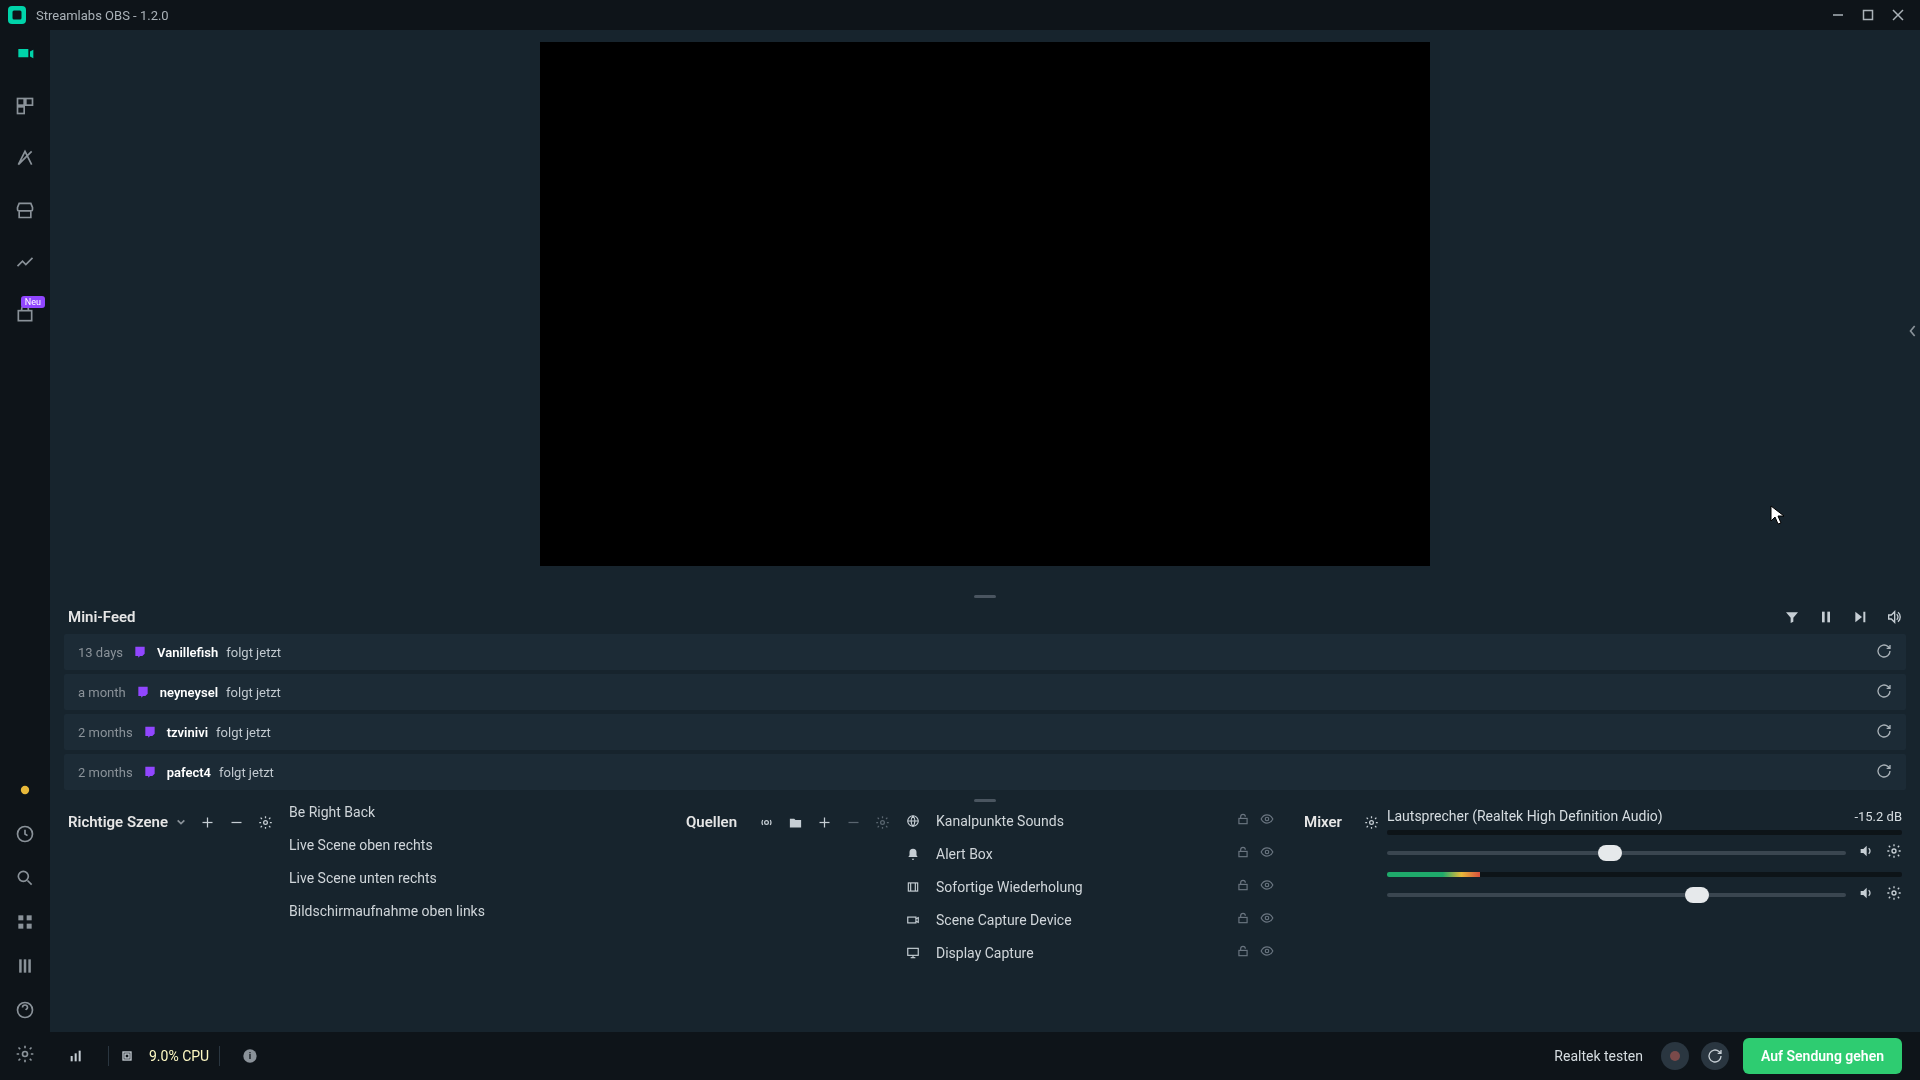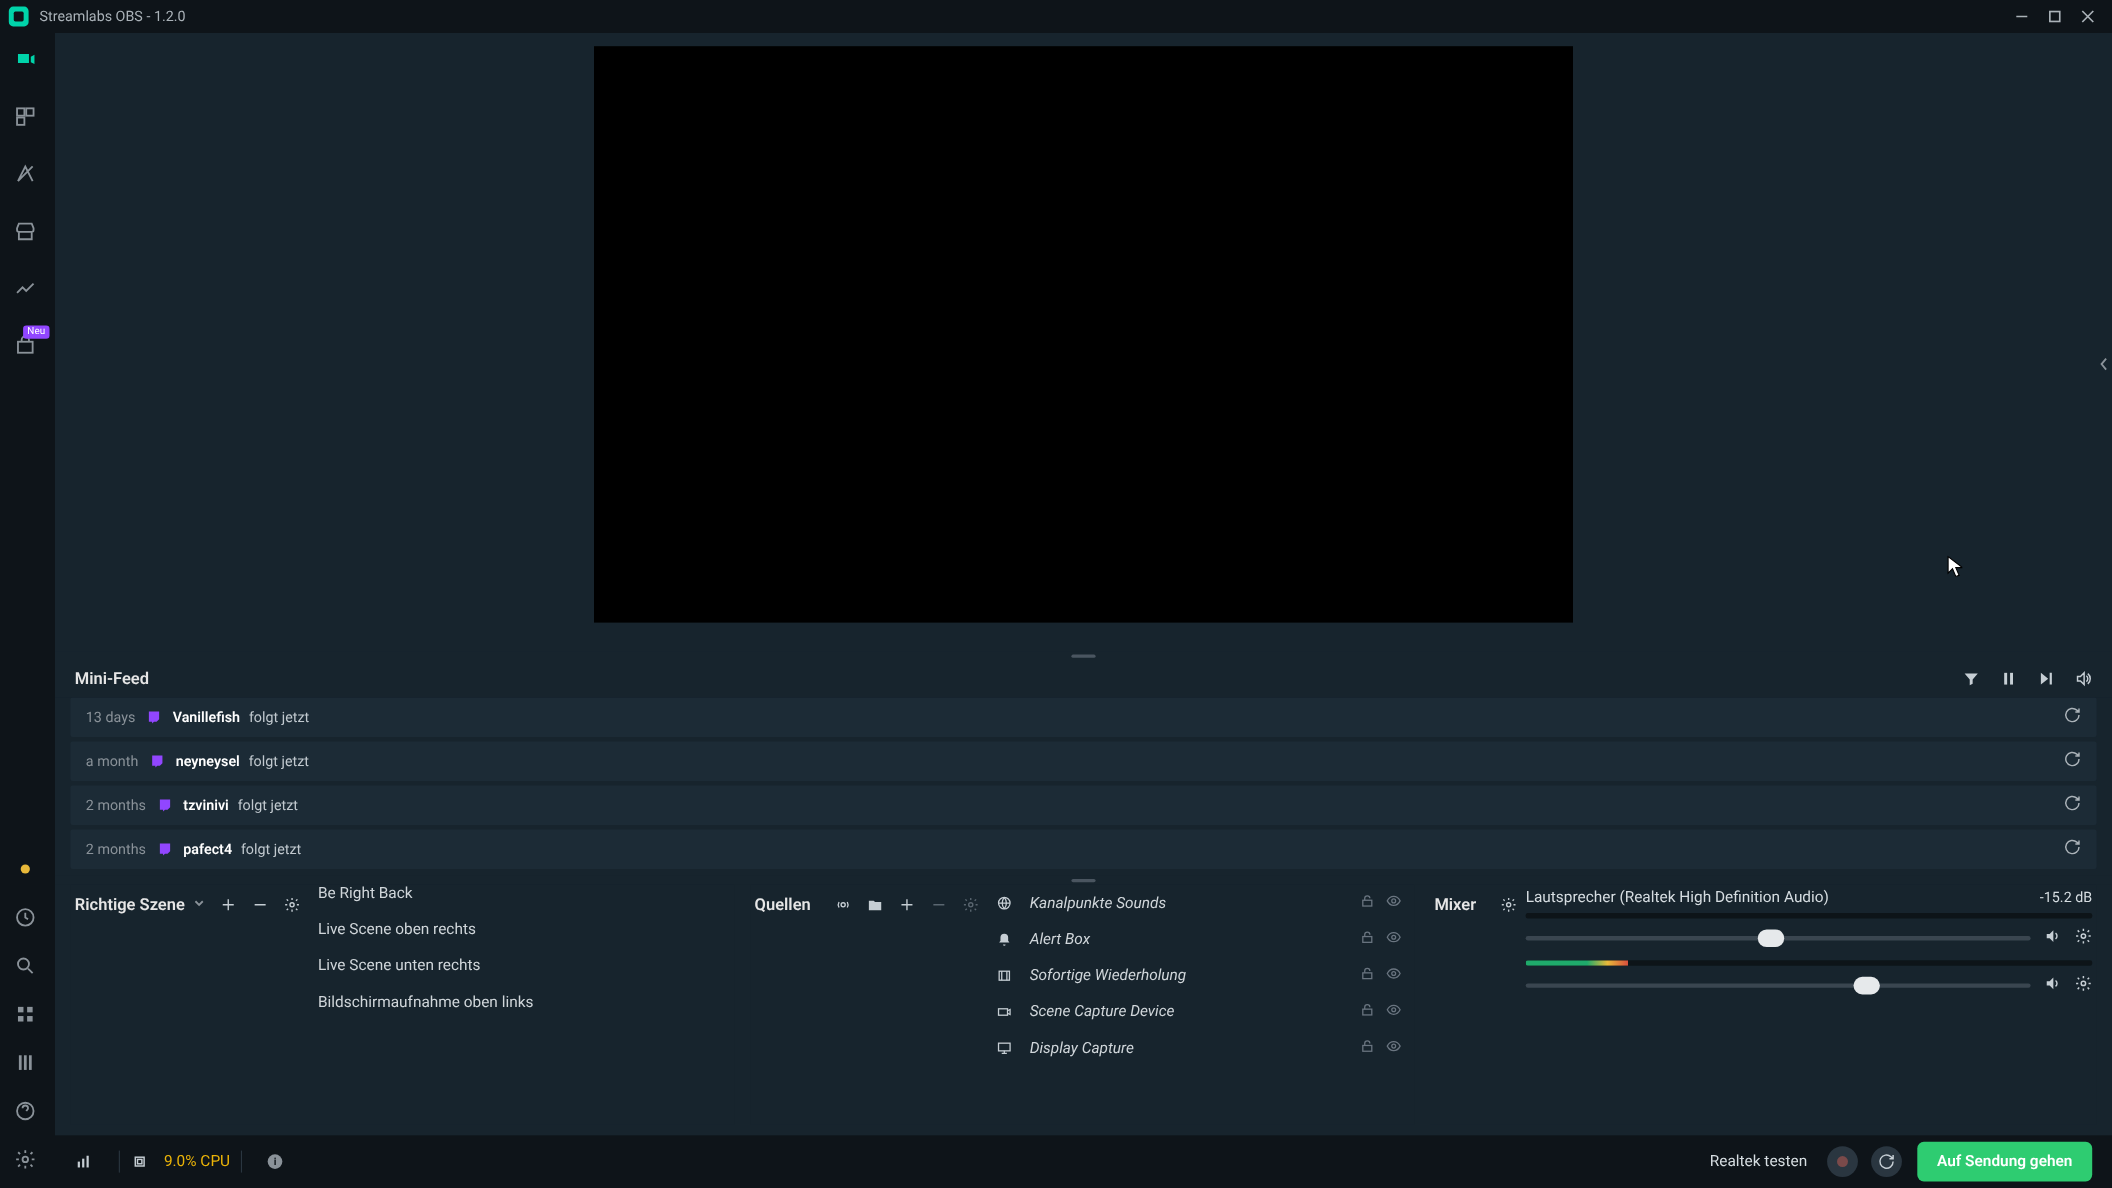--- a/index.html
+++ b/index.html
@@ -4,21 +4,21 @@
 <style>
 *{margin:0;padding:0;box-sizing:border-box;font-family:-apple-system,BlinkMacSystemFont,"Segoe UI",Roboto,sans-serif;}
 html,body{width:1920px;height:1080px;background:#0e1419;color:#e6e6e6;overflow:hidden;font-size:14px;}
 .titlebar{height:30px;background:#0e1419;display:flex;align-items:center;padding:0 8px;}
 .titlebar .logo{width:18px;height:18px;background:#00d4aa;border-radius:4px;margin-right:10px;display:flex;align-items:center;justify-content:center;}
 .titlebar .title{color:#aab2b8;font-size:13px;flex:1;}
 .titlebar .winbtn{width:28px;height:28px;display:flex;align-items:center;justify-content:center;color:#aab2b8;margin-left:2px;}
 .titlebar .winbtn svg{width:12px;height:12px;}
 .body-row{display:flex;height:1050px;}
 .sidenav{width:50px;background:#0e1419;display:flex;flex-direction:column;align-items:center;padding-top:12px;gap:28px;position:relative;}
-.sidenav .nav-icon{width:24px;height:24px;display:flex;align-items:center;justify-content:flex-start;color:#8a9299;}
+.sidenav .nav-icon{width:24px;height:24px;display:flex;align-items:center;justify-content:center;color:#8a9299;}
 .sidenav .nav-icon.active{color:#00d4aa;}
 .sidenav .nav-icon svg{width:20px;height:20px;}
 .sidenav .badge{position:absolute;background:#9146ff;color:#fff;font-size:9px;padding:1px 4px;border-radius:3px;top:-6px;right:-8px;}
 .sidenav .spacer{flex:1;}
 .sidenav .bottom-icons{display:flex;flex-direction:column;align-items:center;gap:20px;padding-bottom:14px;}
 .main{flex:1;display:flex;flex-direction:column;background:#17242d;position:relative;}
 .preview-wrap{height:562px;background:#17242d;padding:12px 12px 10px 12px;position:relative;}
 .preview-canvas{background:#000;height:524px;width:890px;margin:0 auto;}
 .preview-collapse{position:absolute;right:0;top:50%;width:14px;height:40px;display:flex;align-items:center;justify-content:center;color:#8a9299;}
 .drag-handle{height:8px;display:flex;align-items:center;justify-content:center;}
@@ -45,40 +45,40 @@
 .panel-header .chev{color:#8a9299;}
 .panel-header .spacer{flex:1;}
 .panel-header .ph-icon{margin-left:14px;color:#c6ced4;display:flex;align-items:center;}
 .panel-header .ph-icon.dim{color:#5a6670;}
 .panel-header .ph-icon svg{width:15px;height:15px;}
 .scene-list,.source-list{flex:1;overflow:hidden;}
 .scene-item{height:33px;display:flex;align-items:flex-start;padding:0 12px;font-size:14px;color:#d0d6da;}
 .source-item{height:33px;display:flex;align-items:center;padding:0 12px;font-size:14px;color:#d0d6da;}
 .source-item .src-icon{width:16px;margin-right:14px;color:#c6ced4;display:flex;}
 .source-item .src-icon svg{width:14px;height:14px;}
-.source-item .src-label{flex:1;font-style:italic;}
+.source-item .src-label{flex:1;}
 .source-item .src-tool{margin-left:10px;color:#6a7580;}
 .source-item .src-tool svg{width:14px;height:14px;}
 .mixer-list{flex:1;padding:4px 0;}
 .mixer-channel{margin-bottom:10px;}
 .mixer-channel .row1{display:flex;align-items:center;font-size:14px;color:#d6dde1;padding:0 4px;}
 .mixer-channel .row1 .name{flex:1;}
 .mixer-channel .row1 .db{font-size:13px;}
 .mixer-channel .meter{height:5px;background:#0d1418;margin:6px 4px 8px 4px;position:relative;border-radius:2px;overflow:hidden;}
 .mixer-channel .meter .fill{position:absolute;left:0;top:0;bottom:0;background:linear-gradient(90deg,#1faa6b 0%,#1faa6b 60%,#e8b93a 80%,#d94f3d 100%);}
 .mixer-channel .slider-row{display:flex;align-items:center;gap:12px;padding:0 4px;}
 .mixer-channel .slider{flex:1;height:4px;background:#3a4650;border-radius:2px;position:relative;}
 .mixer-channel .slider .thumb{position:absolute;top:-6px;width:24px;height:16px;background:#e6e9eb;border-radius:8px;}
 .mixer-channel .sicon{color:#c6ced4;}
 .mixer-channel .sicon svg{width:16px;height:16px;}
 .footer{height:48px;background:#0e1419;display:flex;align-items:center;padding:0 18px;}
 .footer .f-icon{color:#c6ced4;margin-right:14px;display:flex;align-items:center;}
 .footer .f-icon svg{width:16px;height:16px;}
 .footer .divider{width:1px;height:20px;background:#2a3640;margin:0 10px;}
-.footer .cpu{color:#eab308;font-size:14px;}
+.footer .cpu{color:#fef9c3;font-size:14px;}
 .footer .info{margin-left:12px;color:#8a9299;}
 .footer .spacer{flex:1;}
 .footer .widgets{color:#d6dde1;font-size:14px;margin-right:18px;}
 .footer .rec-btn{width:28px;height:28px;border-radius:14px;background:#2a3640;display:flex;align-items:center;justify-content:center;margin-right:12px;}
 .footer .rec-btn .dot{width:10px;height:10px;border-radius:5px;background:#7a4a4a;}
 .footer .undo-btn{width:28px;height:28px;border-radius:14px;background:#2a3640;display:flex;align-items:center;justify-content:center;margin-right:14px;color:#c6ced4;}
 .footer .go-live{background:#2ecc71;color:#fff;font-weight:600;font-size:14px;padding:10px 18px;border-radius:6px;}
 .cursor{position:absolute;width:14px;height:20px;pointer-events:none;}
 </style>
 </head>

